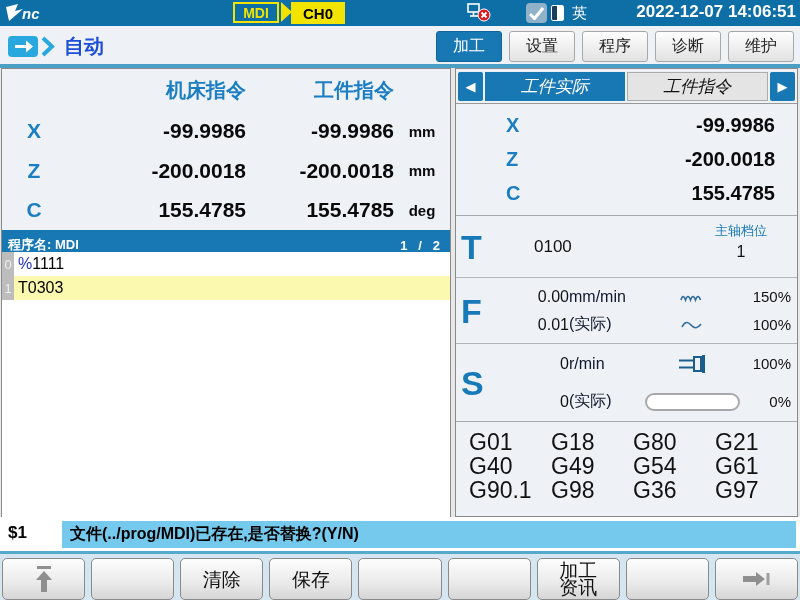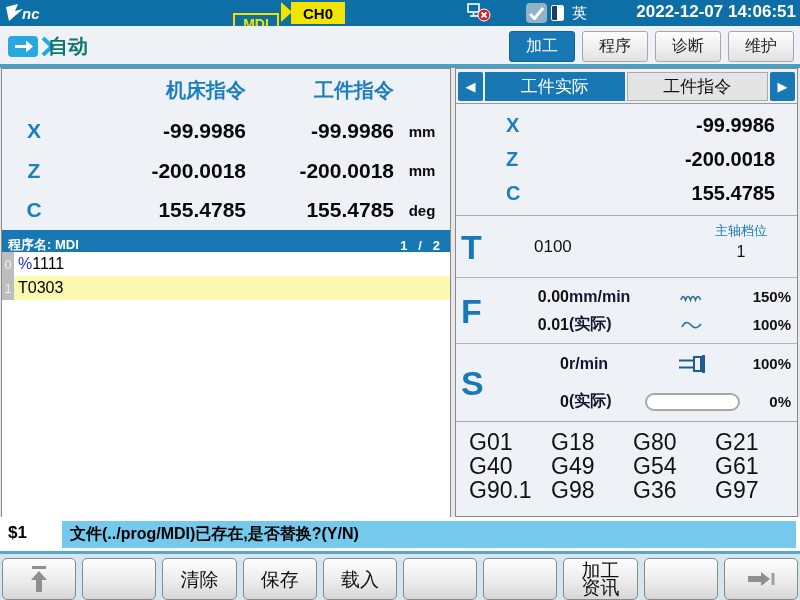--- a/index.html
+++ b/index.html
@@ -3,38 +3,38 @@
 <meta charset="utf-8">
 <style>
   * { margin:0; padding:0; box-sizing:border-box; }
   html,body { width:800px; height:600px; overflow:hidden; }
   body { font-family:"Liberation Sans", sans-serif; background:#e8e8e8; position:relative; }
   .abs { position:absolute; }
 
   
   .topbar { left:0; top:0; width:800px; height:26px; background:#0e6fa6; }
   .logo { left:6px; top:4px; }
-  .mdi-badge { left:233px; top:13px; width:46px; height:21px; border:2px solid #f2e400;
+  .mdi-badge { left:233px; top:2px; width:46px; height:21px; border:2px solid #f2e400;
     color:#f2e400; font-weight:bold; font-size:14px; display:flex; align-items:center; justify-content:center; }
   .mdi-arrow { left:281px; top:2px; width:0; height:0;
     border-top:10.5px solid transparent; border-bottom:10.5px solid transparent; border-left:11px solid #f2e400; }
   .ch0 { left:291px; top:2px; width:54px; height:22px; background:#f2e400; color:#000;
     font-weight:bold; font-size:15px; display:flex; align-items:center; justify-content:center; }
   .net-icon { left:466px; top:2px; }
   .check-icon { left:526px; top:3px; width:21px; height:20px; background:#8fb2c9; border-radius:4px;
     display:flex; align-items:center; justify-content:center; }
   .book-icon { left:551px; top:5px; width:13px; height:16px; background:#fff; border-radius:2px;
     background:linear-gradient(to right, #1d3d5e 0 5px, #fff 5px); border:1px solid #fff; }
   .lang { left:572px; top:4px; color:#fff; font-size:15px; }
   .datetime { right:4px; top:2px; color:#fff; font-weight:bold; font-size:17px; }
 
   
   .navbar { left:0; top:26px; width:800px; height:42px; background:#eef2f7; border-bottom:4px solid #4aa0c4; }
   .mode-icon { left:8px; top:8px; }
-  .mode-label { left:48px; top:7px; font-size:20px; font-weight:bold; color:#0f766e; }
+  .mode-label { left:64px; top:7px; font-size:20px; font-weight:bold; color:#1d4ed8; }
   .tabs { right:6px; top:5px; display:flex; gap:7px; }
   .tab { width:66px; height:31px; font-size:16px; display:flex; align-items:center; justify-content:center;
     border-radius:3px; border:1px solid #a8a8a8; background:linear-gradient(#fefefe,#e2e2e2); color:#222; cursor:pointer; }
   .tab.active { background:#1878b4; color:#fff; border-color:#14649a; }
 
   
   .left-panel { left:1px; top:68px; width:450px; height:449px; background:#fff; border:1px solid #8a8a8a; }
   .coord-area { width:100%; height:161px; background:#eef2f7; display:grid;
     grid-template-rows:42px 40px 39px 40px; grid-template-columns:64px 180px 148px 56px; align-items:center; }
   .chead { color:#1b7ec2; font-weight:bold; font-size:20px; text-align:right; }
@@ -50,35 +50,35 @@
     display:flex; align-items:center; justify-content:center; flex-shrink:0; }
   .ptext { padding-left:4px; flex:1; height:100%; display:flex; align-items:center; }
   .pline.hl .ptext { background:#fbf9b0; }
   .pct { color:#2233bb; }
 
   
   .right-panel { left:455px; top:68px; width:343px; height:449px; background:#eef2f7; border:1px solid #8a8a8a; }
   .rtabs { height:35px; display:flex; align-items:center; gap:2px; padding:2px; border-bottom:1px solid #999; }
   .arrow-btn { width:25px; height:29px; background:#1878b4; color:#fff; display:flex; align-items:center;
     justify-content:center; font-size:13px; cursor:pointer; border-radius:2px; }
-  .rtab { flex:1; height:29px; display:flex; align-items:center; justify-content:center; font-size:17px; cursor:pointer; }
+  .rtab { flex:1; height:29px; display:flex; align-items:center; justify-content:center; font-size:17px; cursor:pointer;font-style:italic; }
   .rtab.active { background:#1878b4; color:#fff; }
   .rtab.idle { background:#e4e4e4; color:#111; border:1px solid #ababab; }
   .raxes { height:112px; border-bottom:1px solid #a8a8b0; display:flex; flex-direction:column; justify-content:space-around; padding:4px 0; }
   .raxrow { display:flex; align-items:center; height:32px; }
   .raxlabel { width:30px; margin-left:50px; color:#1b7ec2; font-weight:bold; font-size:20px; }
   .raxval { flex:1; text-align:right; padding-right:22px; color:#0a0a0a; font-weight:bold; font-size:20px; }
   .trow { height:62px; border-bottom:1px solid #b5b5bd; position:relative; }
   .big-letter { position:absolute; left:5px; top:50%; transform:translateY(-50%); font-size:34px; font-weight:bold; color:#1779b8; }
   .tval { position:absolute; left:78px; top:50%; transform:translateY(-50%); font-size:17px; color:#111; }
   .gearbox { position:absolute; right:30px; top:6px; text-align:center; }
   .gearlabel { color:#1779b8; font-size:13px; }
   .gearval { color:#111; font-size:16px; margin-top:3px; }
   .fsgrid { position:absolute; right:6px; top:50%; transform:translateY(-50%); display:flex; flex-direction:column; gap:6px; }
-  .fsline { display:grid; grid-template-columns:56px 72px 102px 48px; align-items:center; height:22px;font-weight:bold; }
+  .fsline { display:grid; grid-template-columns:56px 72px 102px 48px; align-items:center; height:22px; }
   .fsv { text-align:right; font-size:16px; color:#111; }
   .fsu { text-align:left; font-size:16px; color:#0f172a; }
   .fsi { display:flex; justify-content:center; align-items:center; }
   .fsr { text-align:right; font-size:15px; color:#111; }
   .frow { height:66px; position:relative; border-bottom:1px solid #b5b5bd; }
   .srow { height:78px; position:relative; border-bottom:1px solid #a8a8b0; }
   .srow .fsgrid { gap:16px; }
   .pbar { width:95px; height:18px; background:#fff; border:2px solid #a8a8a8; border-radius:9px; }
   .gcodes { padding:7px 0 0 13px; display:grid; grid-template-columns:repeat(4,82px); grid-auto-rows:24px; font-size:23px; color:#111; }
 
@@ -128,20 +128,21 @@
 <div class="abs navbar">
   <svg class="abs mode-icon" width="48" height="25" viewBox="0 0 48 25">
     <rect x="0" y="2" width="30" height="21" rx="4" fill="#29a7df"></rect>
     <line x1="7" y1="12.5" x2="19" y2="12.5" stroke="#ffffff" stroke-width="3"></line>
     <polygon points="18,6.5 25,12.5 18,18.5" fill="#ffffff"></polygon>
     <polyline points="35,4 44,12.5 35,21" fill="none" stroke="#29a7df" stroke-width="4"></polyline>
   </svg>
   <div class="abs mode-label">自动</div>
   <div class="abs tabs">
     <div class="tab active">加工</div>
+    <div class="tab">设置</div>
     <div class="tab">程序</div>
     <div class="tab">诊断</div>
     <div class="tab">维护</div>
   </div>
 </div>
 
 <div class="abs left-panel">
   <div class="coord-area">
     <div></div>
     <div class="chead">机床指令</div>
@@ -309,23 +310,20 @@
     <button class="skey">
         <span></span>
       </button>
     <button class="skey">
         <span>清除</span>
       </button>
     <button class="skey">
         <span>保存</span>
       </button>
     <button class="skey">
-        <span>载入</span>
-      </button>
-    <button class="skey">
         <span></span>
       </button>
     <button class="skey">
         <span></span>
       </button>
     <button class="skey">
       <span>加工</span>
       <span>资讯</span>
     </button>
     <button class="skey">

